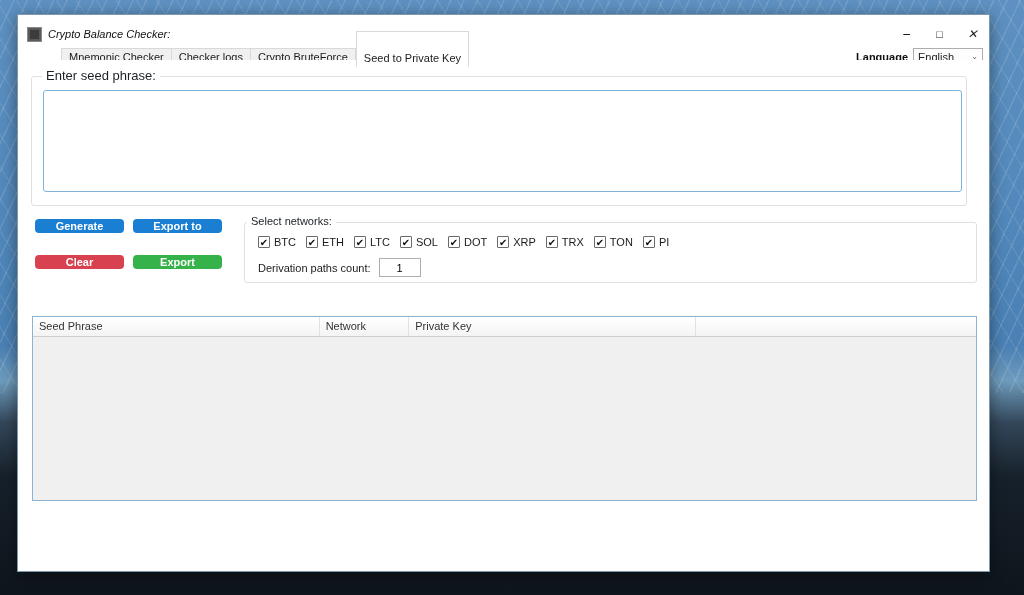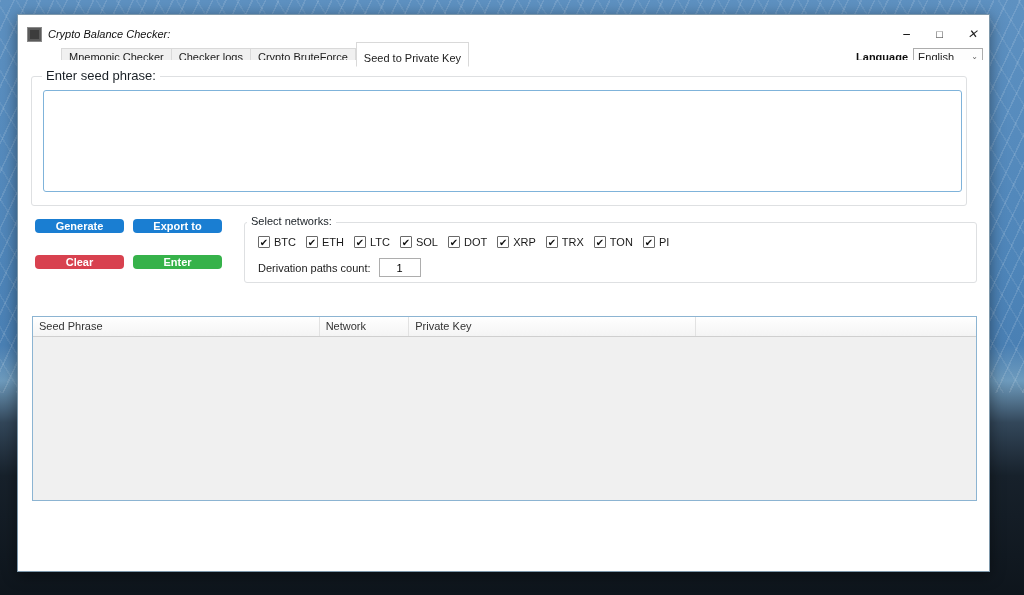--- a/index.html
+++ b/index.html
@@ -24,21 +24,21 @@
   .titlebar{height:26px;display:flex;align-items:center;padding:6px 0 0 9px;font-style:italic;}
   .app-icon{width:13px;height:13px;background:#3c3c3c;border:1px solid #8a8a8a;box-shadow:inset 0 0 0 2px #5a5a5a;margin-right:6px;flex:0 0 auto;}
   .title-text{font-size:11px;color:#101010;}
   .win-controls{margin-left:auto;display:flex;align-items:center;height:100%;}
   .ctrl{width:33px;height:100%;display:flex;align-items:center;justify-content:center;font-size:12px;color:#1b1b1b;cursor:default;}
   .ctrl.max{font-size:11px;}
   
   .toprow{position:relative;display:flex;align-items:flex-end;padding-left:3px;height:19px;margin-left:40px;}
   .tab{font-size:11px;color:#1b1b1b;background:#f0f0f0;border:1px solid #d9d9d9;border-left:none;padding:2px 7px 2px 7px;white-space:nowrap;cursor:default;}
   .tab:first-child{border-left:1px solid #d9d9d9;}
-  .tab.active{background:#fff;border:1px solid #d9d9d9;border-bottom:1px solid #fff;margin-bottom:-1px;padding-top:9px;z-index:2;}
+  .tab.active{background:#fff;border:1px solid #d9d9d9;border-bottom:1px solid #fff;margin-bottom:-1px;padding-top:20px;z-index:2;}
   .language{position:absolute;right:6px;top:1px;display:flex;align-items:center;gap:5px;}
   .language-label{font-size:11px;font-weight:bold;color:#101010;}
   .dropdown{width:70px;height:17px;border:1px solid #adadad;background:#fdfdfd;display:flex;align-items:center;padding:0 4px;box-sizing:border-box;text-decoration:underline;}
   .dropdown-value{font-size:11px;color:#222;flex:1;}
   .dropdown-chevron{font-size:8px;color:#666;line-height:1;}
   
   .page{position:absolute;left:0;top:45px;right:0;bottom:0;background:#fff;}
   .groupbox{position:absolute;border:1px solid #dee0e2;border-radius:3px;box-sizing:border-box;}
   .group-label{position:absolute;background:#fff;padding:0 4px;color:#1a2026;z-index:1;white-space:nowrap;}
   .seed-group{left:13px;top:16px;width:936px;height:130px;}
@@ -100,21 +100,21 @@
 
   <div class="page">
 
     <div class="groupbox seed-group"></div>
     <span class="group-label seed-label">Enter seed phrase:</span>
     <textarea class="seed-input" placeholder="" style=""></textarea>
 
     <button class="btn btn-generate">Generate Keys</button>
     <button class="btn btn-export">Export to Excel</button>
     <button class="btn btn-clear">Clear</button>
-    <button class="btn btn-pause">Enter</button>
+    <button class="btn btn-pause">Export</button>
 
     <div class="groupbox net-group"></div>
     <span class="group-label net-label">Select networks:</span>
     <div class="cb-row">
         <label class="cb-item">
           <span class="cb-box">✔</span>
           <span class="cb-label">BTC</span>
         </label>
         <label class="cb-item">
           <span class="cb-box">✔</span>

